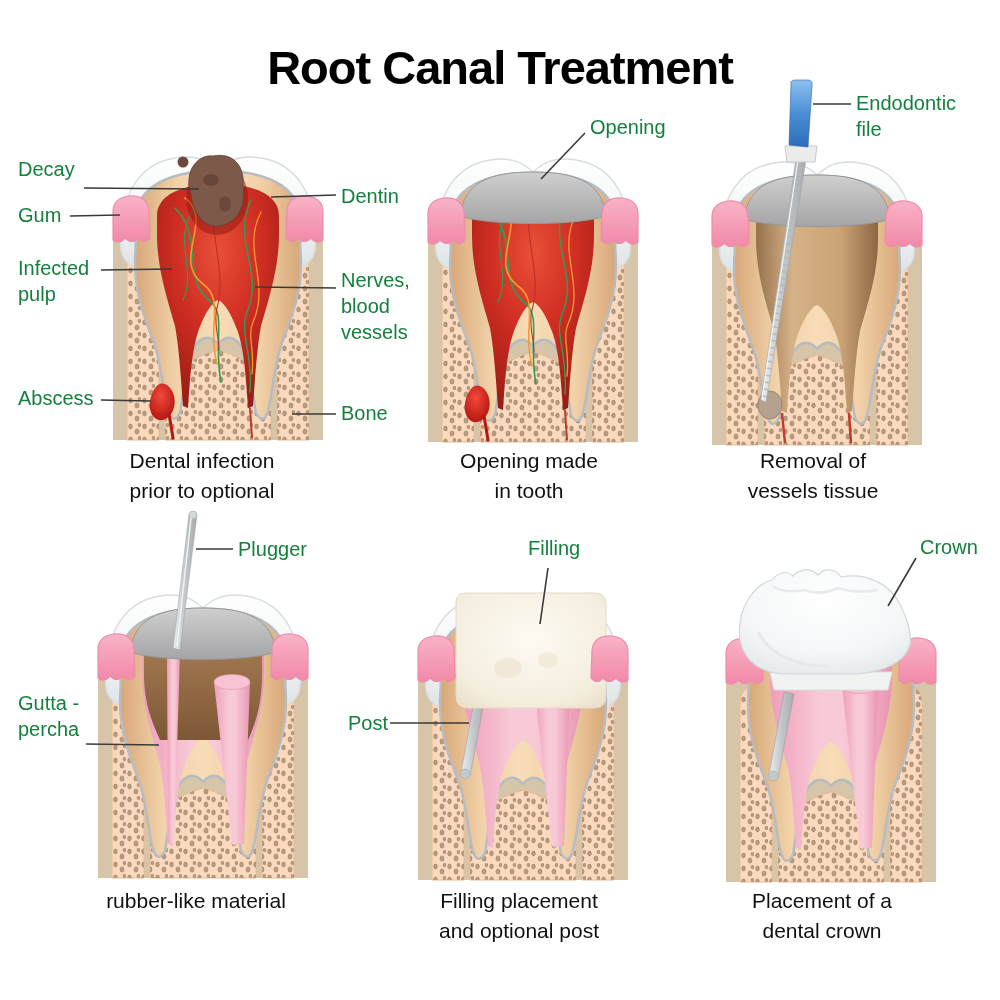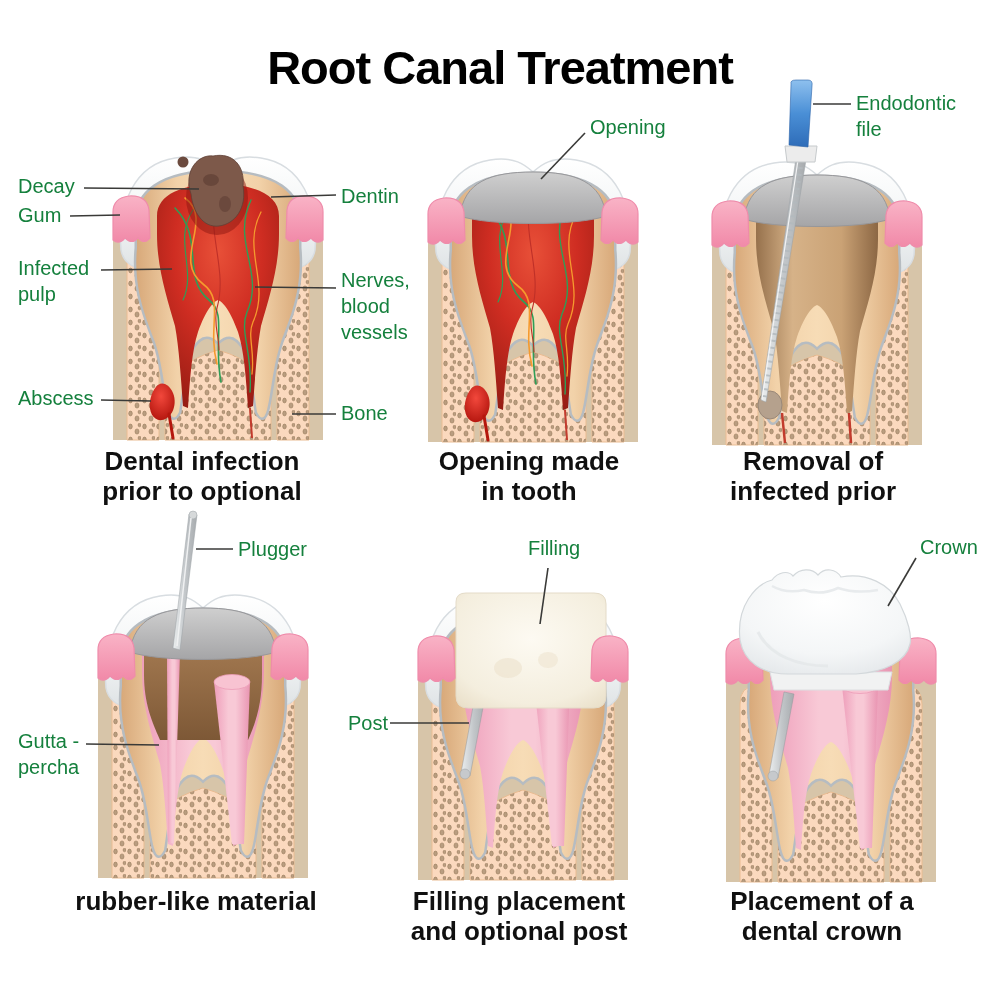--- a/index.html
+++ b/index.html
@@ -3,28 +3,28 @@
 <meta charset="utf-8">
 <style>
   html,body{margin:0;padding:0;background:#ffffff;}
   #stage{position:relative;width:1000px;height:1000px;background:#fff;overflow:hidden;
          font-family:"Liberation Sans","DejaVu Sans",sans-serif;color:#1d1d1b;}
   #art{position:absolute;left:0;top:0;}
   .title{position:absolute;left:0;right:0;top:40px;text-align:center;
          font-size:47px;font-weight:bold;letter-spacing:-1px;color:#000;}
   .lbl{position:absolute;font-size:20px;line-height:26px;white-space:nowrap;color:#15803d;}
   .lbl span{display:block;}
-  .cap{position:absolute;width:320px;text-align:center;font-weight:bold;
-       font-size:26px;line-height:30px;color:#101010;}
-  #lbl-decay{left:18px;top:173px}   #lbl-gum{left:18px;top:202px}
+  .cap{position:absolute;width:320px;text-align:center;font-weight:normal;
+       font-size:21px;line-height:30px;color:#101010;}
+  #lbl-decay{left:18px;top:156px}   #lbl-gum{left:18px;top:202px}
   #lbl-infected{left:18px;top:255px}#lbl-abscess{left:18px;top:385px}
   #lbl-dentin{left:341px;top:183px} #lbl-nerves{left:341px;top:267px}
   #lbl-bone{left:341px;top:400px}   #lbl-opening{left:590px;top:114px}
   #lbl-endo{left:856px;top:90px}    #lbl-plugger{left:238px;top:536px}
-  #lbl-gutta{left:18px;top:728px}   #lbl-filling{left:528px;top:535px}
+  #lbl-gutta{left:18px;top:690px}   #lbl-filling{left:528px;top:535px}
   #lbl-post{left:348px;top:710px}   #lbl-crown{left:920px;top:534px}
   #cap-1{left:42px;top:446px}  #cap-2{left:369px;top:446px} #cap-3{left:653px;top:446px}
   #cap-4{left:36px;top:886px}  #cap-5{left:359px;top:886px} #cap-6{left:662px;top:886px}
 </style>
 </head>
 <body>
 
 <div id="stage">
 
   <svg id="art" width="1000" height="1000" viewBox="0 0 1000 1000">
@@ -334,21 +334,21 @@
   <div class="cap" id="cap-1">
     <span style="display:block">Dental infection</span>
     <span style="display:block">prior to optional</span>
   </div>
   <div class="cap" id="cap-2">
     <span style="display:block">Opening made</span>
     <span style="display:block">in tooth</span>
   </div>
   <div class="cap" id="cap-3">
     <span style="display:block">Removal of</span>
-    <span style="display:block">infected prior</span>
+    <span style="display:block">vessels tissue</span>
   </div>
   <div class="cap" id="cap-4">
     <span style="display:block">rubber-like material</span>
   </div>
   <div class="cap" id="cap-5">
     <span style="display:block">Filling placement</span>
     <span style="display:block">and optional post</span>
   </div>
   <div class="cap" id="cap-6">
     <span style="display:block">Placement of a</span>

